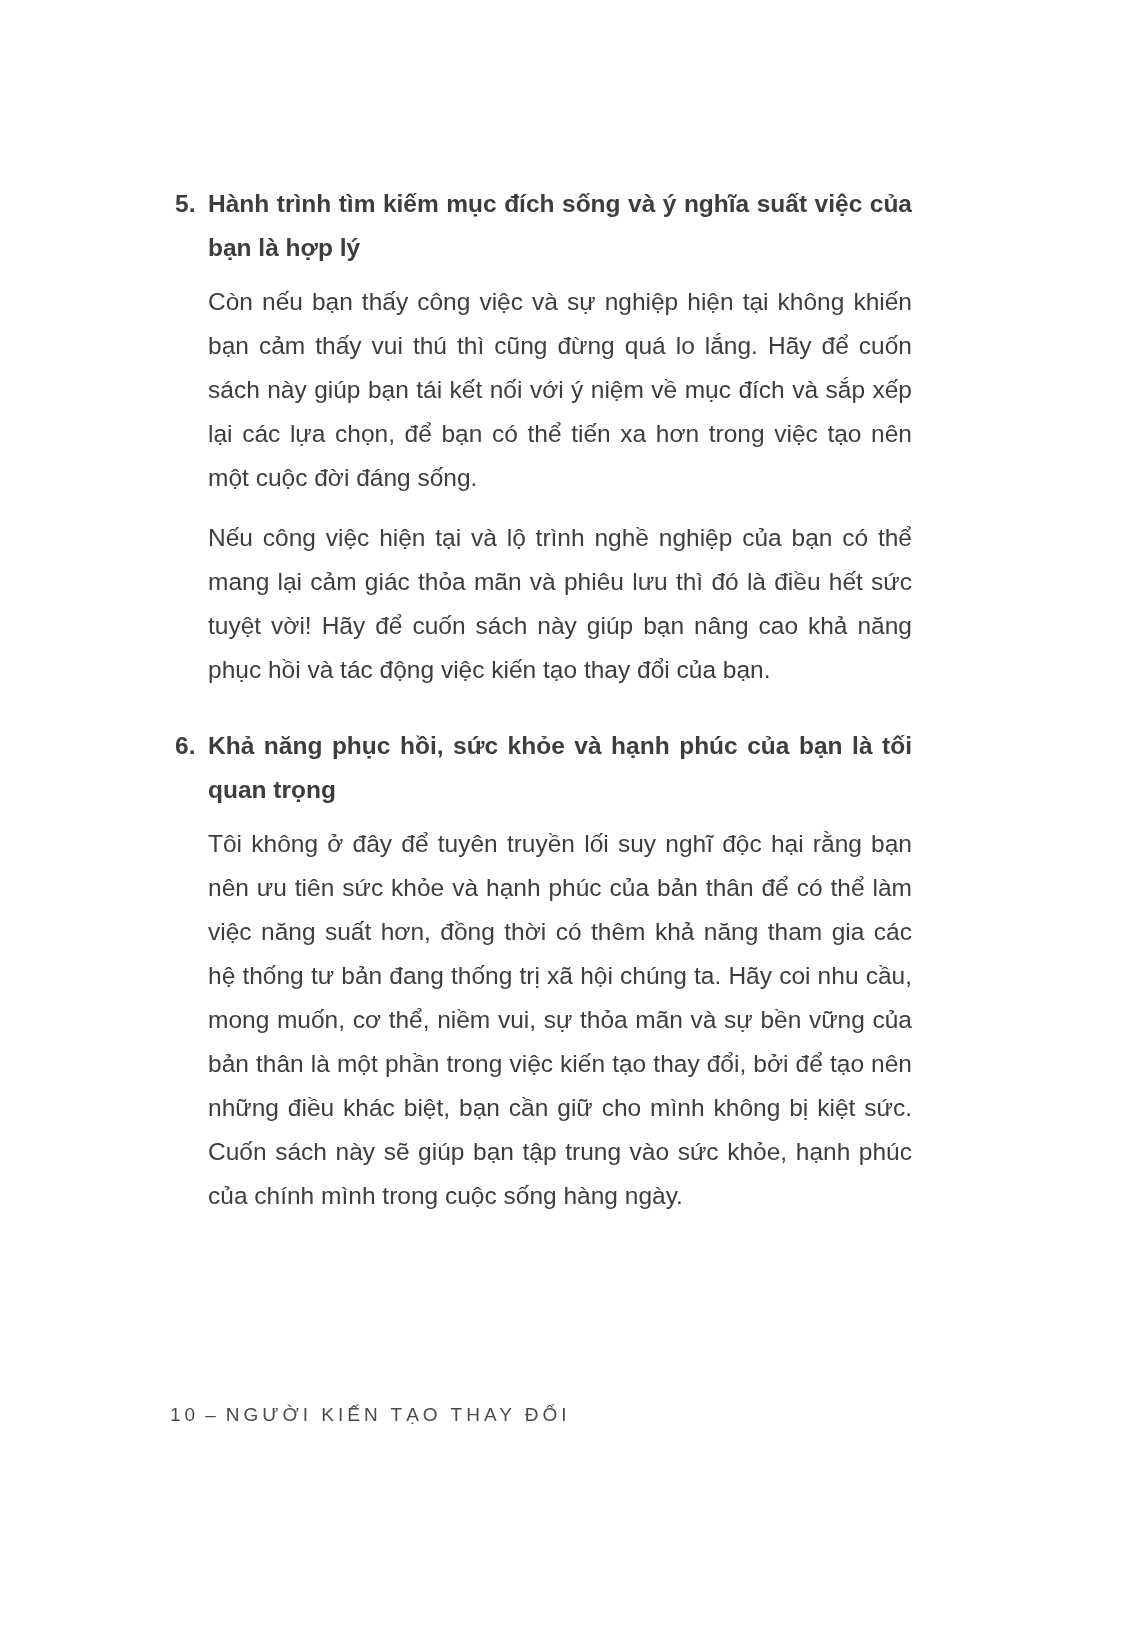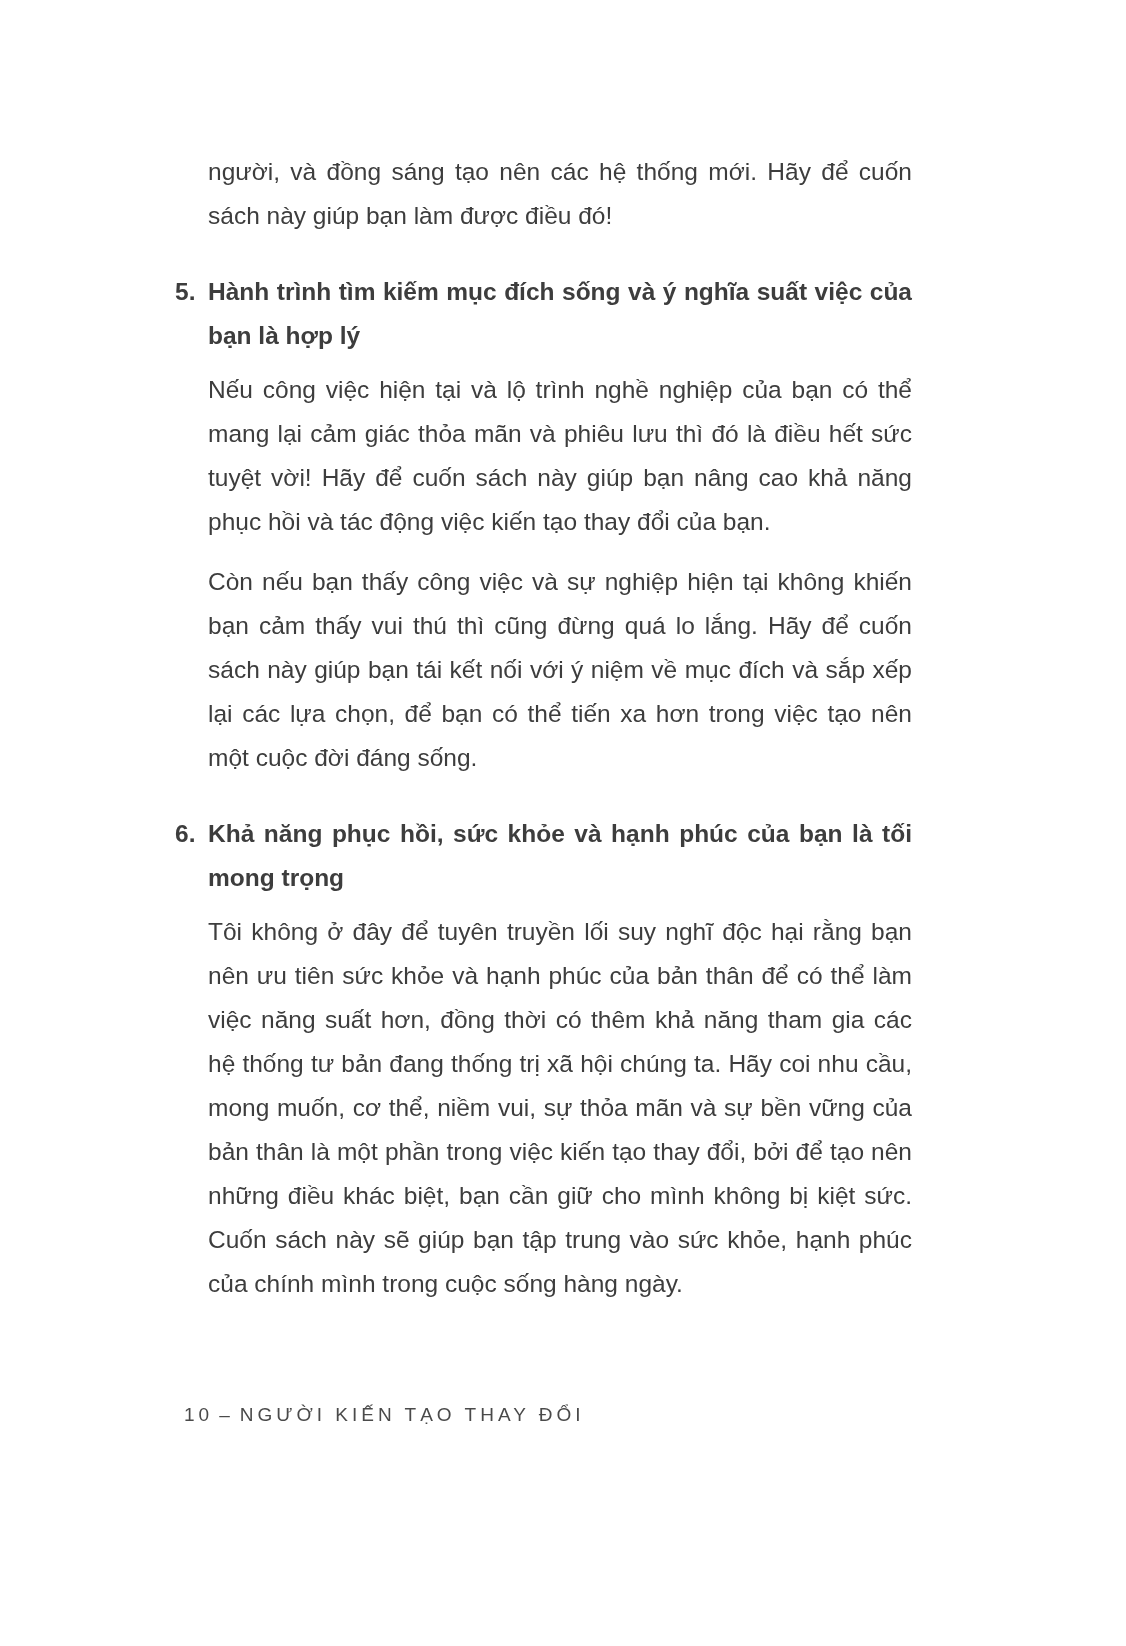--- a/index.html
+++ b/index.html
@@ -50,54 +50,53 @@
     line-height:44px;
     font-weight:700;
     text-align:justify;
     color:var(--text);
   }
   .item .para{
     margin-bottom:16px;
   }
   .footer{
     position:absolute;
-    left:184px;
+    left:170px;
     top:1404px;
     font-size:19px;
     letter-spacing:4px;
     font-weight:400;
     color:var(--footer);
     text-transform:uppercase;
     font-stretch:condensed;
     white-space:nowrap;
   }
   .footer span{ display:inline; }
   .footer .sep{ margin:0 6px; }
 </style>
 </head>
 <body>
 
 <div class="page">
   <div class="content">
 
-    <p class="para">người, và đồng sáng tạo nên các hệ thống mới. Hãy để cuốn sách này giúp bạn làm được điều đó!</p>
 
     <div class="item">
       <div class="heading-row">
         <span class="num">5.</span>
         <h3 class="heading">Hành trình tìm kiếm mục đích sống và ý nghĩa suất việc của bạn là hợp lý</h3>
       </div>
+      <p class="para">Còn nếu bạn thấy công việc và sự nghiệp hiện tại không khiến bạn cảm thấy vui thú thì cũng đừng quá lo lắng. Hãy để cuốn sách này giúp bạn tái kết nối với ý niệm về mục đích và sắp xếp lại các lựa chọn, để bạn có thể tiến xa hơn trong việc tạo nên một cuộc đời đáng sống.</p>
       <p class="para">Nếu công việc hiện tại và lộ trình nghề nghiệp của bạn có thể mang lại cảm giác thỏa mãn và phiêu lưu thì đó là điều hết sức tuyệt vời! Hãy để cuốn sách này giúp bạn nâng cao khả năng phục hồi và tác động việc kiến tạo thay đổi của bạn.</p>
-      <p class="para">Còn nếu bạn thấy công việc và sự nghiệp hiện tại không khiến bạn cảm thấy vui thú thì cũng đừng quá lo lắng. Hãy để cuốn sách này giúp bạn tái kết nối với ý niệm về mục đích và sắp xếp lại các lựa chọn, để bạn có thể tiến xa hơn trong việc tạo nên một cuộc đời đáng sống.</p>
     </div>
 
     <div class="item">
       <div class="heading-row">
         <span class="num">6.</span>
-        <h3 class="heading">Khả năng phục hồi, sức khỏe và hạnh phúc của bạn là tối mong trọng</h3>
+        <h3 class="heading">Khả năng phục hồi, sức khỏe và hạnh phúc của bạn là tối quan trọng</h3>
       </div>
       <p class="para">Tôi không ở đây để tuyên truyền lối suy nghĩ độc hại rằng bạn nên ưu tiên sức khỏe và hạnh phúc của bản thân để có thể làm việc năng suất hơn, đồng thời có thêm khả năng tham gia các hệ thống tư bản đang thống trị xã hội chúng ta. Hãy coi nhu cầu, mong muốn, cơ thể, niềm vui, sự thỏa mãn và sự bền vững của bản thân là một phần trong việc kiến tạo thay đổi, bởi để tạo nên những điều khác biệt, bạn cần giữ cho mình không bị kiệt sức. Cuốn sách này sẽ giúp bạn tập trung vào sức khỏe, hạnh phúc của chính mình trong cuộc sống hàng ngày.</p>
     </div>
 
   </div>
 
   <div class="footer">
     <span>10</span><span class="sep">–</span><span>NGƯỜI KIẾN TẠO THAY ĐỔI</span>
   </div>
 </div>

